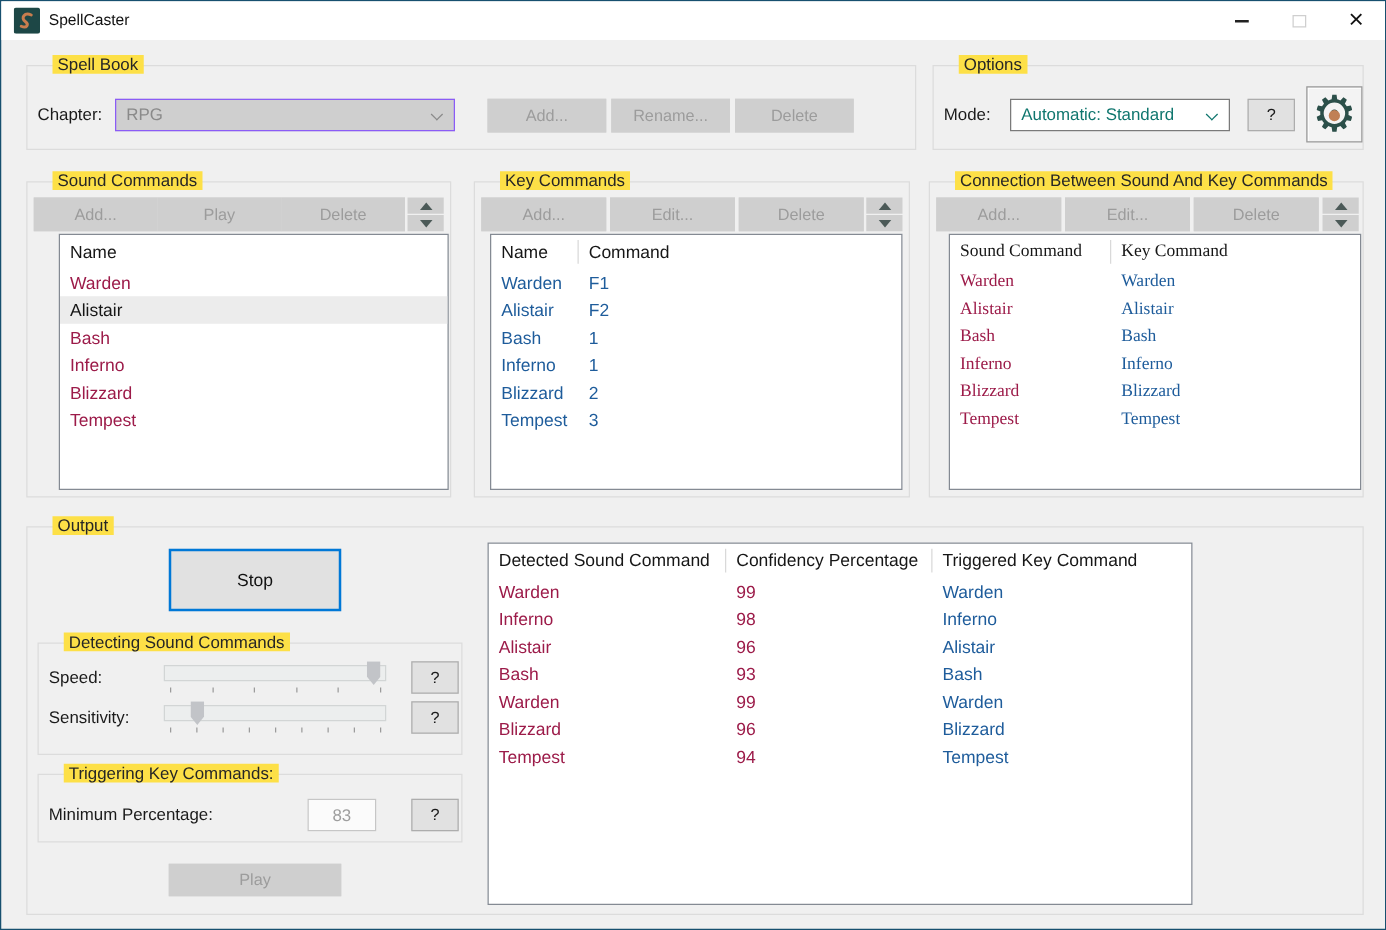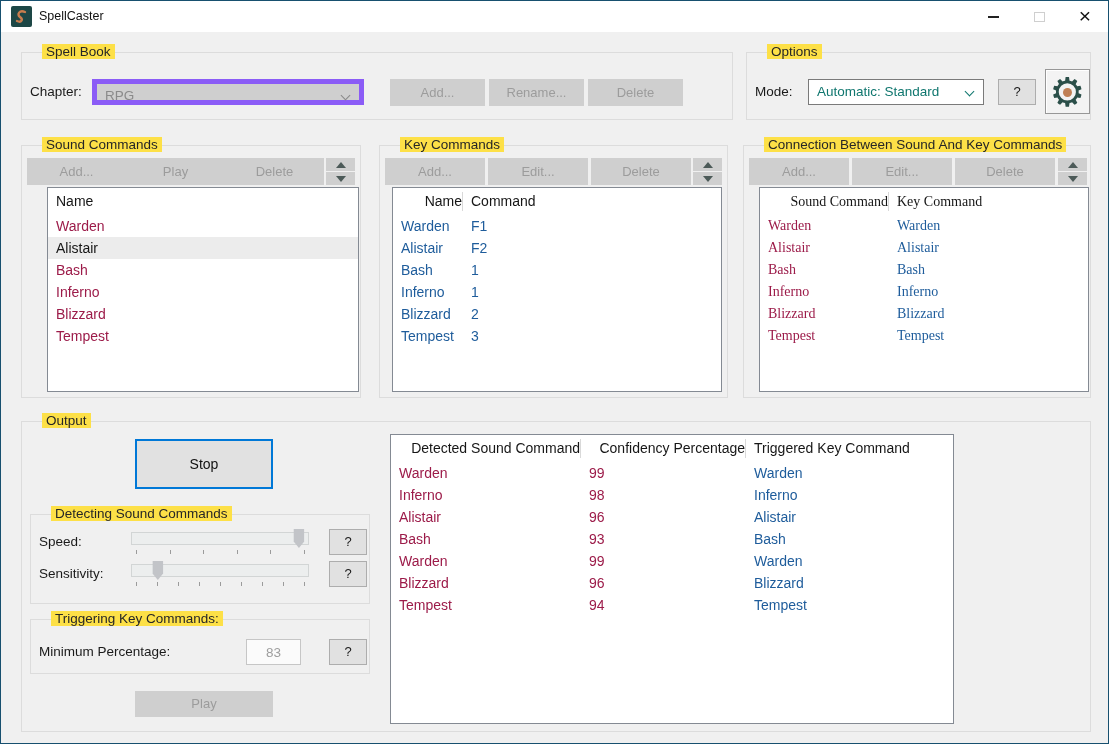--- a/index.html
+++ b/index.html
@@ -26,34 +26,34 @@
   
   .lab { position:absolute; font-size:13.5px; color:#1a1a1a; height:26px; line-height:26px; white-space:nowrap; }
   
   .btn { position:absolute; height:27px; font-size:13px; text-align:center; line-height:25px; }
   .btn.disabled { background:#cfcfcf; color:#9c9c9c; border:1px solid #cfcfcf; }
   .btn.enabled  { background:#e1e1e1; color:#1a1a1a; border:1px solid #adadad; }
   .stop-btn { position:absolute; background:#e1e1e1; border:2px solid #0078d7; color:#111; font-size:14px; text-align:center; }
   
   .combo { position:absolute; height:26px; font-size:13.5px; line-height:24px; padding-left:8px; }
   .combo.enabled  { background:#fff; border:1px solid #7a7a7a; color:#0f766e; }
-  .combo.disabled { background:#cfcfcf; border:5px solid #8b5cf6; color:#8a8a8a; }
+  .combo.disabled { background:#cfcfcf; border:1px solid #8b5cf6; color:#8a8a8a; }
   .chev { position:absolute; right:10px; top:8px; width:7px; height:7px;
           border-right:1.5px solid currentColor; border-bottom:1.5px solid currentColor;
           transform:rotate(45deg); }
   
   .spinner { position:absolute; width:29px; height:27px; }
   .spin-half { position:absolute; left:0; width:29px; height:13px; background:#cfcfcf;
                display:flex; align-items:center; justify-content:center; }
   .spin-up { top:0; } .spin-down { top:14px; }
   .tri-up { width:0; height:0; border-left:5px solid transparent; border-right:5px solid transparent; border-bottom:6px solid #4c5a58; }
   .tri-down { width:0; height:0; border-left:5px solid transparent; border-right:5px solid transparent; border-top:6px solid #4c5a58; }
   
   .listbox { position:absolute; background:#fff; border:1px solid #848a93; overflow:hidden; }
-  .lheader { display:flex; height:27px; align-items:center; font-size:14px; color:#161616;text-align:right; }
+  .lheader { display:flex; height:27px; align-items:center; font-size:14px; color:#161616; }
   .hcell { padding-left:8px; height:19px; line-height:19px; white-space:nowrap; }
   .hcell.hdiv { border-right:1px solid #d9d9d9; }
   .lrow { display:flex; height:22px; align-items:center; font-size:14px; }
   .lrow.sel { background:#ececec; }
   .lrow.sel .lcell { color:#161616; }
   .lcell { padding-left:8px; white-space:nowrap; overflow:hidden; }
   .crimson { color:#9c1b49; }
   .blue { color:#1e5c9b; }
   
   .slider { position:absolute; height:26px; }

